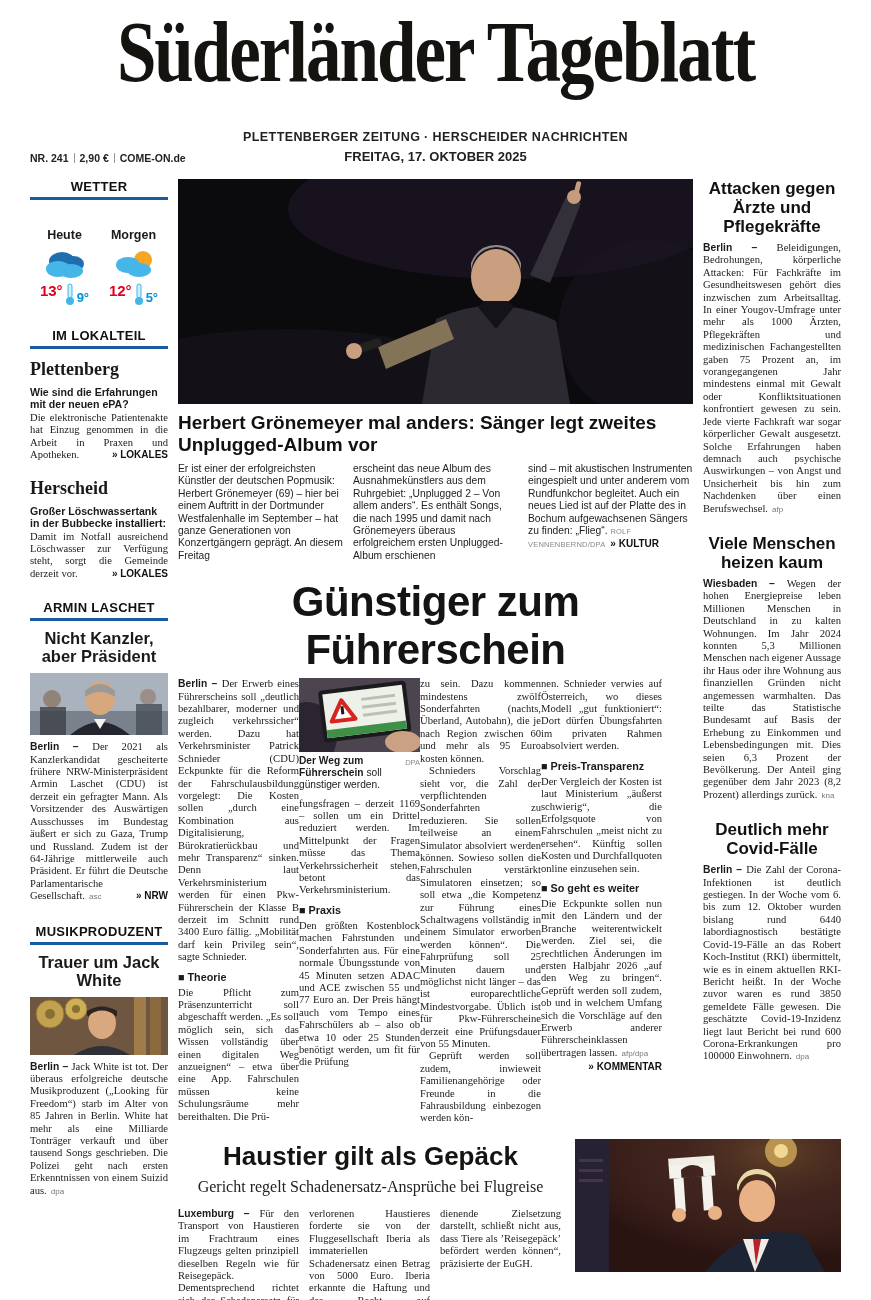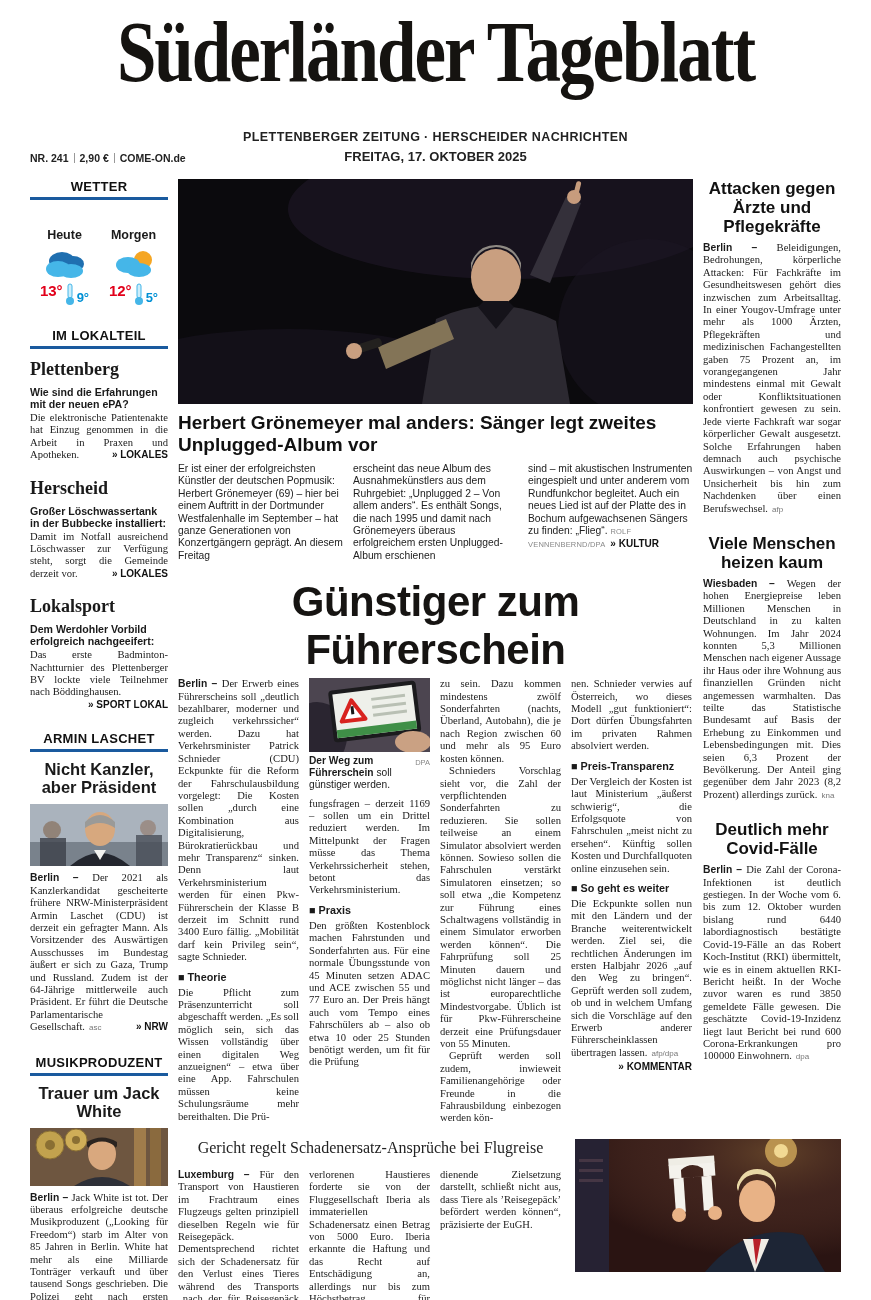--- a/index.html
+++ b/index.html
@@ -65,21 +65,21 @@
   
   .g-photo { width:515px; height:225px; display:block; }
   .g-head { font-family:"Liberation Sans",sans-serif; font-weight:bold; font-size:19px; margin:8px 0 7px 0; color:#111; }
   .g-cols { display:flex; gap:10px; }
   .g-col { width:165px; font-family:"Liberation Sans",sans-serif; font-size:10.3px; line-height:12.4px; color:#222; }
 
   
   .fs-head { text-align:center; font-family:"Liberation Sans",sans-serif; font-weight:bold;
              font-size:42px; letter-spacing:-.5px; margin:16px 0 4px 0; color:#161412; }
   .fs-sub { text-align:center; font-family:"Liberation Sans",sans-serif; font-size:19.5px; margin-bottom:10px; color:#222; }
-  .fs-cols { display:flex; gap:10px; }
+  .fs-cols { display:flex; gap:0; }
   .fs-col { width:121px; }
   .fs-subhead { font-family:"Liberation Sans",sans-serif; font-weight:bold; font-size:10.8px; margin:7px 0 4px 0; }
   .fs-img { width:121px; height:74px; display:block; }
   .fs-caption { font-size:10.2px; line-height:11.8px; font-family:"Liberation Sans",sans-serif; margin:3px 0 7px 0; }
   .fs-caption b { font-weight:bold; }
   .cap-credit { float:right; font-family:"Liberation Sans",sans-serif; font-size:7.5px; color:#888; margin-top:2px; }
   .fs-p + .fs-p { text-indent:9px; }
 
   
   .r-art { margin-bottom:18px; }
@@ -167,25 +167,20 @@
         <div class="itemhead">Wie sind die Erfahrungen mit der neuen ePA?</div>
         <div class="bodytext clearfix"><span>Die elektronische Patientenakte hat Einzug genommen in die Arbeit in Praxen und Apotheken.</span><span class="ref">» LOKALES</span></div>
       </div>
 
       <div class="lok-block">
         <div class="town">Herscheid</div>
         <div class="itemhead">Großer Löschwassertank in der Bubbecke installiert:</div>
         <div class="bodytext clearfix"><span>Damit im Notfall ausreichend Löschwasser zur Verfügung steht, sorgt die Gemeinde derzeit vor.</span><span class="ref">» LOKALES</span></div>
       </div>
 
-      <div class="lok-block">
-        <div class="town">Lokalsport</div>
-        <div class="itemhead">Dem Werdohler Vorbild erfolgreich nachgeeifert:</div>
-        <div class="bodytext clearfix"><span>Das erste Badminton-Nachtturnier des Plettenberger BV lockte viele Teilnehmer nach Böddinghausen.</span><span class="ref">» SPORT LOKAL</span></div>
-      </div>
 
       <div class="kicker" style="margin-top:20px">ARMIN LASCHET</div>
       <div class="sb-title">Nicht Kanzler, aber Präsident</div>
       <svg class="sb-photo" width="138" height="62" viewBox="0 0 138 62">
         <rect width="138" height="62" fill="#aab3bd"></rect>
         <rect y="38" width="138" height="24" fill="#79828c"></rect>
         <circle cx="22" cy="26" r="9" fill="#8d7a6c" opacity=".85"></circle>
         <rect x="10" y="34" width="26" height="28" fill="#3c4048" opacity=".8"></rect>
         <circle cx="118" cy="24" r="8" fill="#97857a" opacity=".8"></circle>
         <rect x="106" y="31" width="26" height="31" fill="#494e58" opacity=".8"></rect>
@@ -305,20 +300,21 @@
           <div class="r-art">
             <div class="r-head">Deutlich mehr Covid-Fälle</div>
             <div class="bodytext clearfix"><span class="dl">Berlin –</span><span>Die Zahl der Corona-Infektionen ist deutlich gestiegen. In der Woche vom 6. bis zum 12. Oktober wurden bislang rund 6440 labordiagnostisch bestätigte Covid-19-Fälle an das Robert Koch-Institut (RKI) übermittelt, wie es in einem aktuellen RKI-Bericht heißt. In der Woche zuvor waren es rund 3850 gemeldete Fälle gewesen. Die geschätzte Covid-19-Inzidenz liegt laut Bericht bei rund 600 Corona-Erkrankungen pro 100000 Einwohnern.</span><span class="credit">dpa</span></div>
           </div>
         </div>
       </div>
 
       <div class="lower">
 
         <div class="haustier">
+          <div class="h-head">Haustier gilt als Gepäck</div>
           <div class="h-sub">Gericht regelt Schadenersatz-Ansprüche bei Flugreise</div>
           <div class="h-cols">
             <div class="h-col">
               <div class="bodytext h-p"><span class="dl">Luxemburg –</span><span>Für den Transport von Haustieren im Frachtraum eines Flugzeugs gelten prinzipiell dieselben Regeln wie für Reisegepäck. Dementsprechend richtet sich der Schadenersatz für den Verlust eines Tieres während des Transports „nach der für Reisegepäck vorgesehenen Haftungsregelung“, urteilte der Europäische Gerichtshof (EuGH). Im vorliegenden Fall ging es um eine Hündin, die vor dem Verladen ins Flugzeug in Buenos Aires entlaufen war und nicht wieder eingefangen werden konnte.</span></div>
 
             </div>
             <div class="h-col">
               <div class="bodytext h-p">verlorenen Haustieres forderte sie von der Fluggesellschaft Iberia als immateriellen Schadenersatz einen Betrag von 5000 Euro. Iberia erkannte die Haftung und das Recht auf Entschädigung an, allerdings nur bis zum Höchstbetrag für aufgegebenes Reisegepäck.</div>
 
             </div>

